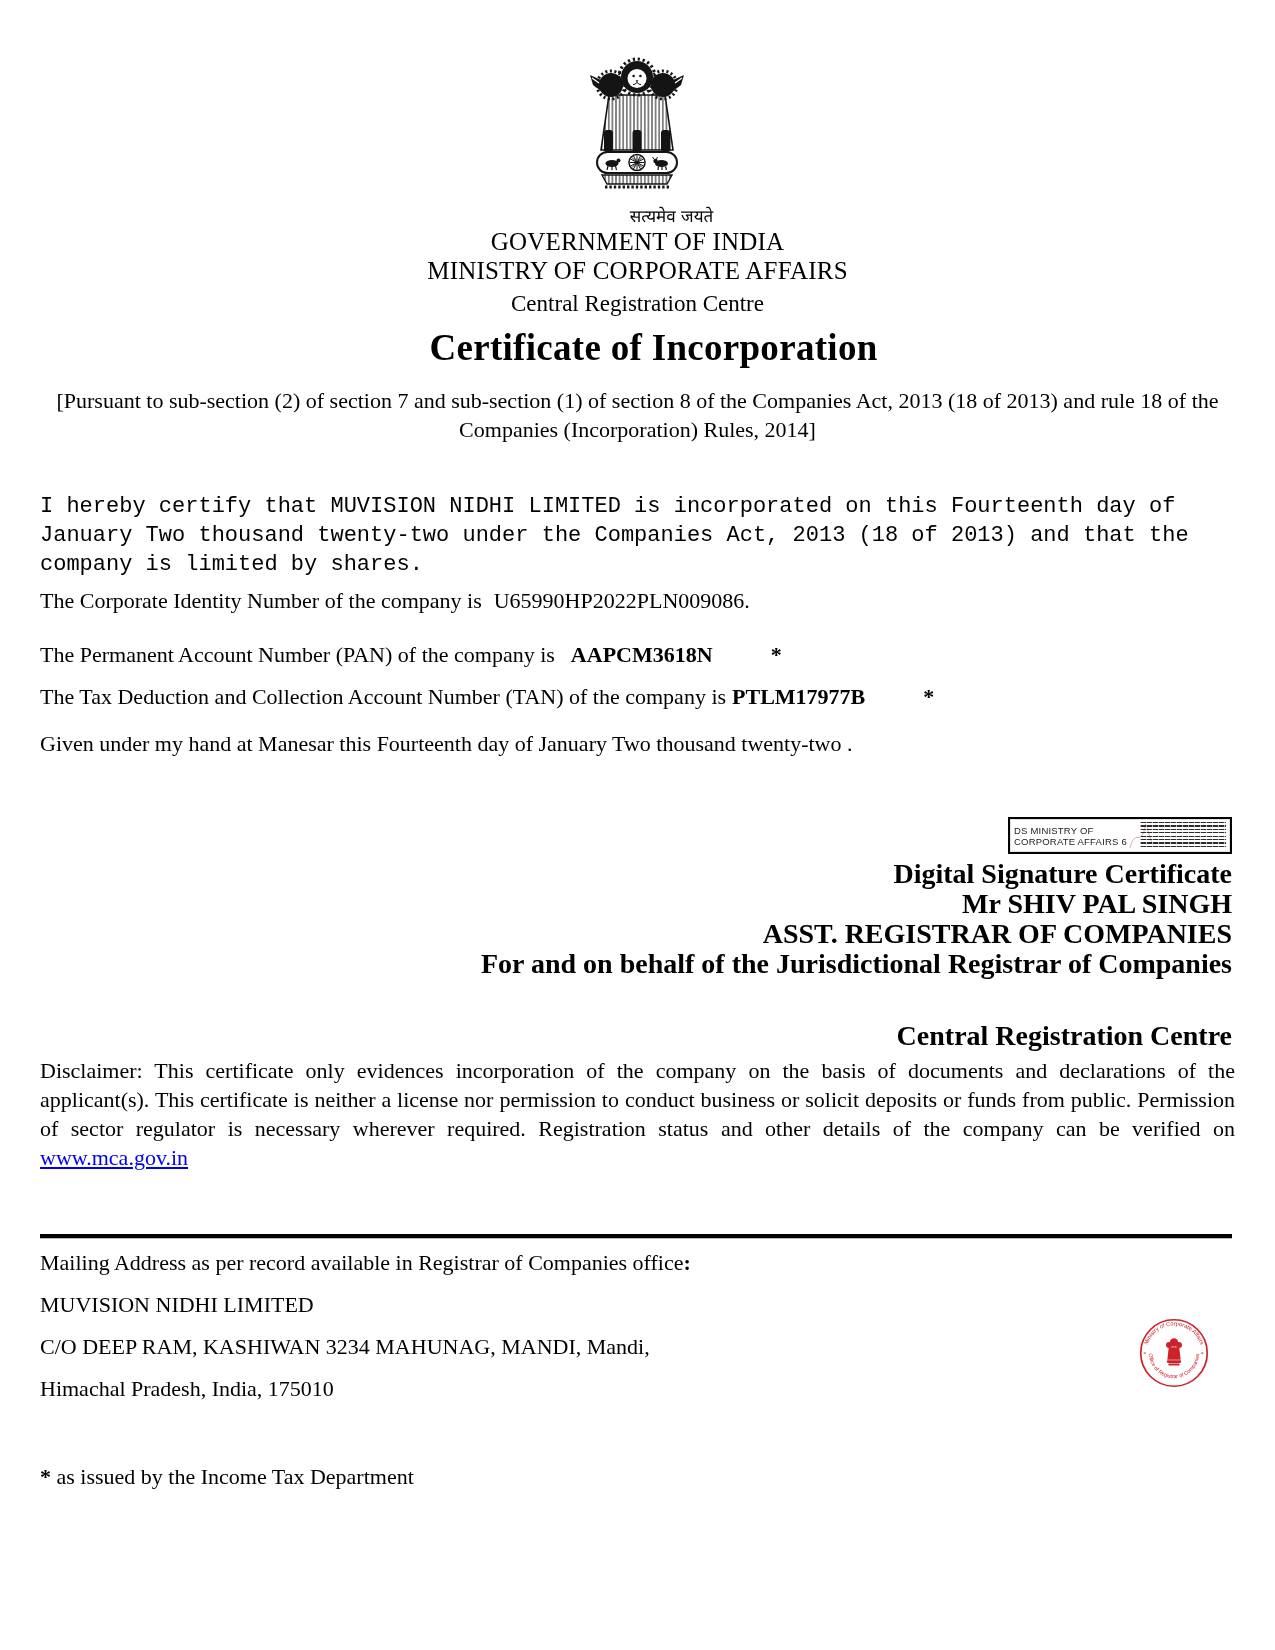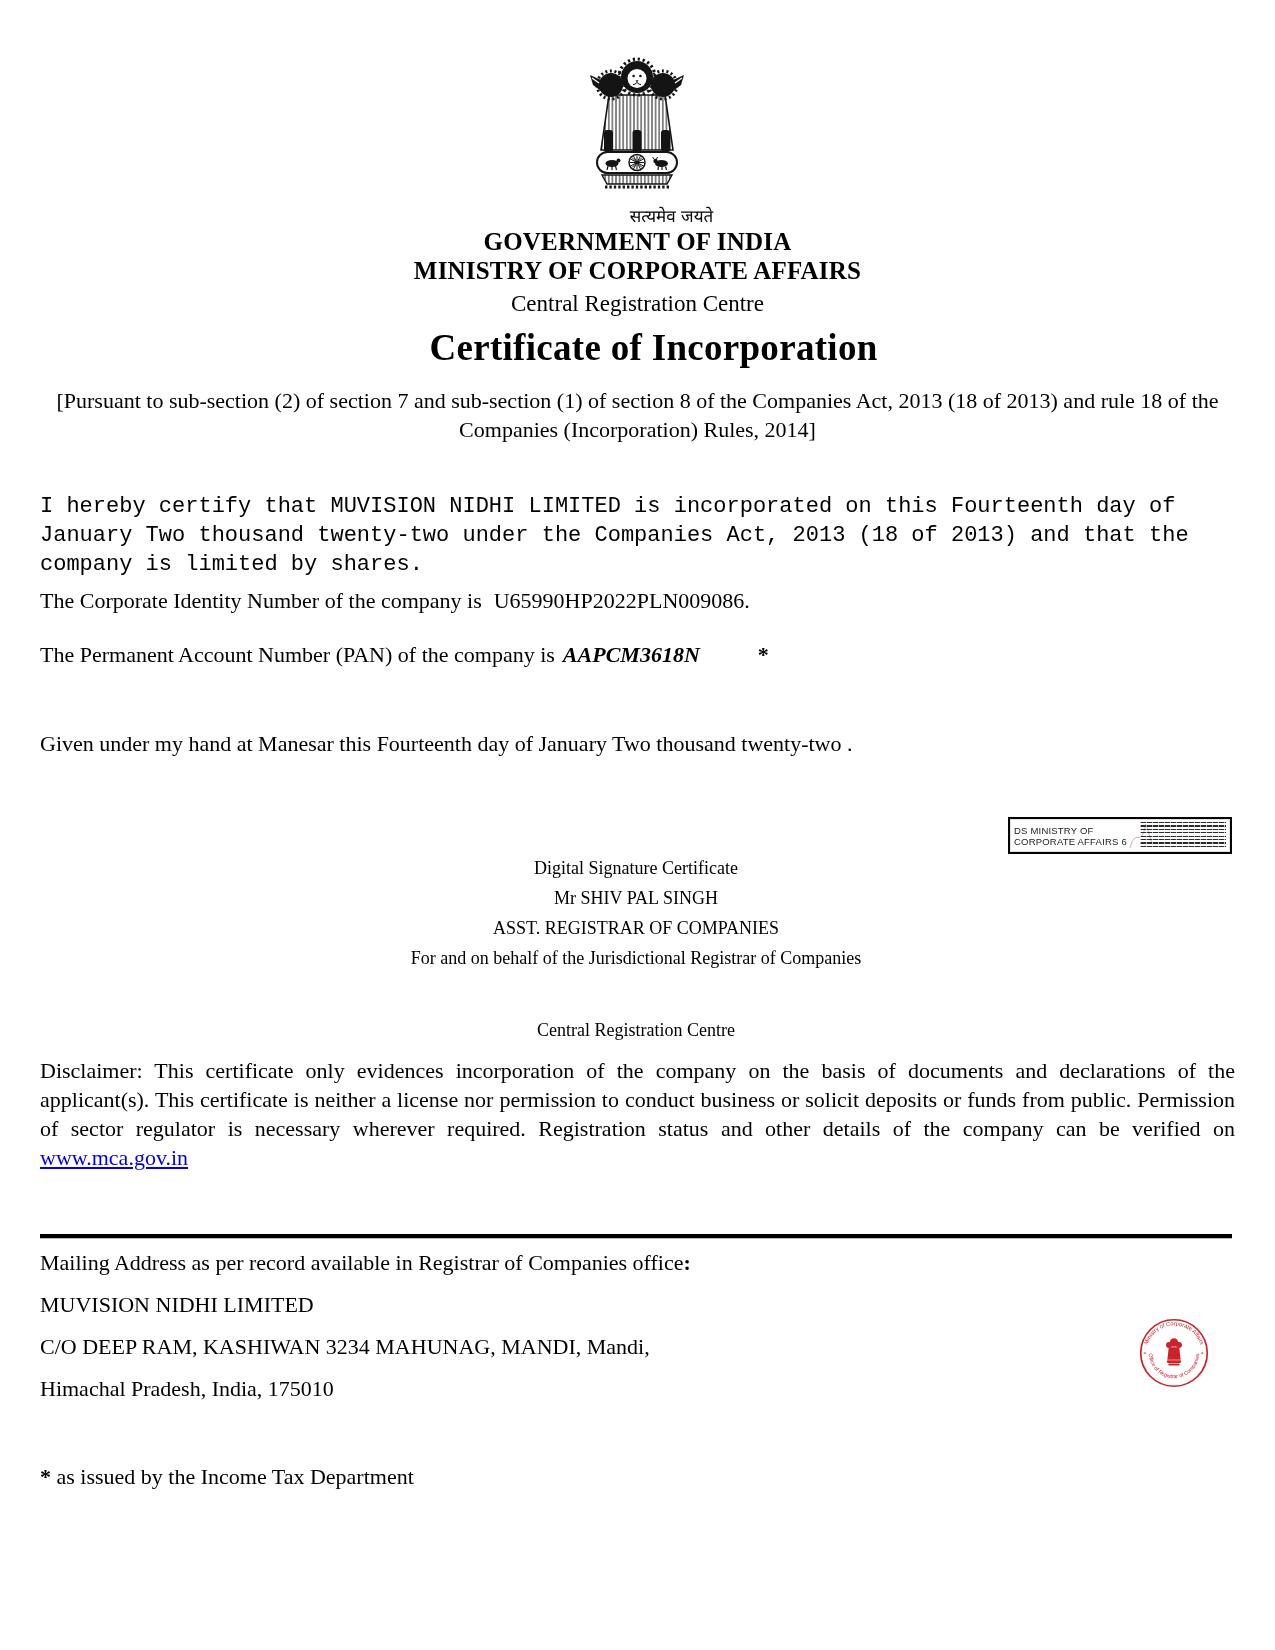--- a/index.html
+++ b/index.html
@@ -3,26 +3,26 @@
 <meta charset="utf-8">
 <style>
   html,body{margin:0;padding:0;background:#ffffff;}
   .page{
     position:relative;width:1275px;height:1650px;background:#ffffff;
     font-family:"Liberation Serif","DejaVu Serif",serif;color:#000;overflow:hidden;
   }
   .abs{position:absolute;}
   .centered{left:0;width:1275px;text-align:center;}
   .content{left:40px;width:1195px;}
-  .h-gov{font-weight:bold;font-size:25px;letter-spacing:.2px;}
+  .h-gov{font-weight:normal;font-size:25px;letter-spacing:.2px;}
   .h-centre{font-size:23px;}
   .h-title{font-weight:bold;font-size:37px;letter-spacing:.3px;}
   .body-text{font-size:22px;line-height:29px;}
   .bold{font-weight:bold;}
-  .sig-line{position:absolute;left:40px;width:1192px;text-align:center;font-size:18px;}
+  .sig-line{position:absolute;left:40px;width:1192px;text-align:right;font-size:28px;font-weight:bold;}
   .disclaimer{font-size:22px;line-height:29px;text-align:justify;}
   .disclaimer a{color:#0000EE;text-decoration:underline;}
   .divider{left:40px;width:1192px;height:4px;background:#000;box-shadow:0 1px 0 #bbb;}
   .emblem-caption{font-family:"DejaVu Sans","Liberation Sans",sans-serif;font-size:17px;}
   
   .stamp{
     left:1008px;top:817px;width:224px;height:37px;box-sizing:border-box;
     border:2px solid #000000;box-shadow:inset 0 0 0 1px #e3e3e3;background:#fff;
   }
   .stamp-label{
@@ -31,21 +31,21 @@
     font-size:9.5px;line-height:11px;color:#1b1b1b;letter-spacing:.2px;
   }
   .stamp-fineprint{
     position:absolute;right:4px;top:3px;width:86px;height:27px;
     background-image:
       repeating-linear-gradient(90deg, rgba(255,255,255,.65) 0 1px, transparent 1px 6px),
       repeating-linear-gradient(180deg, #2c2c2c 0 1.1px, transparent 1.1px 3.4px);
   }
   .stamp-squiggle{position:absolute;left:118px;top:1px;}
   .footnote{font-size:22px;}
-  .pan-val{margin-left:8px;font-style:italic;}
+  .pan-val{margin-left:16px;}
   .tan-val{margin-left:6px;}
   .star-gap{margin-left:58px;font-weight:bold;}
   .cin-val{margin-left:12px;}
 </style>
 </head>
 <body>
 
 <div class="page">
 
   <div class="abs" style="left:589px;top:52px;">
@@ -113,20 +113,23 @@
   <div class="abs content body-text" style="top:492px;font-family:Liberation Mono, monospace;">I hereby certify that MUVISION NIDHI LIMITED is incorporated on this Fourteenth day of January Two thousand twenty-two under the Companies Act, 2013 (18 of 2013) and that the company is limited by shares.</div>
 
   <div class="abs content body-text" style="top:586px;">
     <span>The Corporate Identity Number of the company is</span><span class="cin-val">U65990HP2022PLN009086.</span>
   </div>
 
   <div class="abs content body-text" style="top:640px;">
     <span>The Permanent Account Number (PAN) of the company is</span><span class="bold pan-val">AAPCM3618N</span><span class="star-gap">*</span>
   </div>
 
+  <div class="abs content body-text" style="top:682px;">
+    <span>The Tax Deduction and Collection Account Number (TAN) of the company is</span><span class="bold tan-val">PTLM17977B</span><span class="star-gap">*</span>
+  </div>
 
   <div class="abs content body-text" style="top:729px;">Given under my hand at Manesar this Fourteenth day of January Two thousand twenty-two .</div>
 
   <div class="abs stamp">
     <div class="stamp-label">
       <div>DS MINISTRY OF</div>
       <div>CORPORATE AFFAIRS 6</div>
     </div>
     <svg class="stamp-squiggle" width="26" height="32" viewBox="0 0 26 32">
       <path d="M2 28 C8 6 12 30 18 4 L24 24" stroke="#ddaaaa" stroke-width="1" fill="none"></path>

